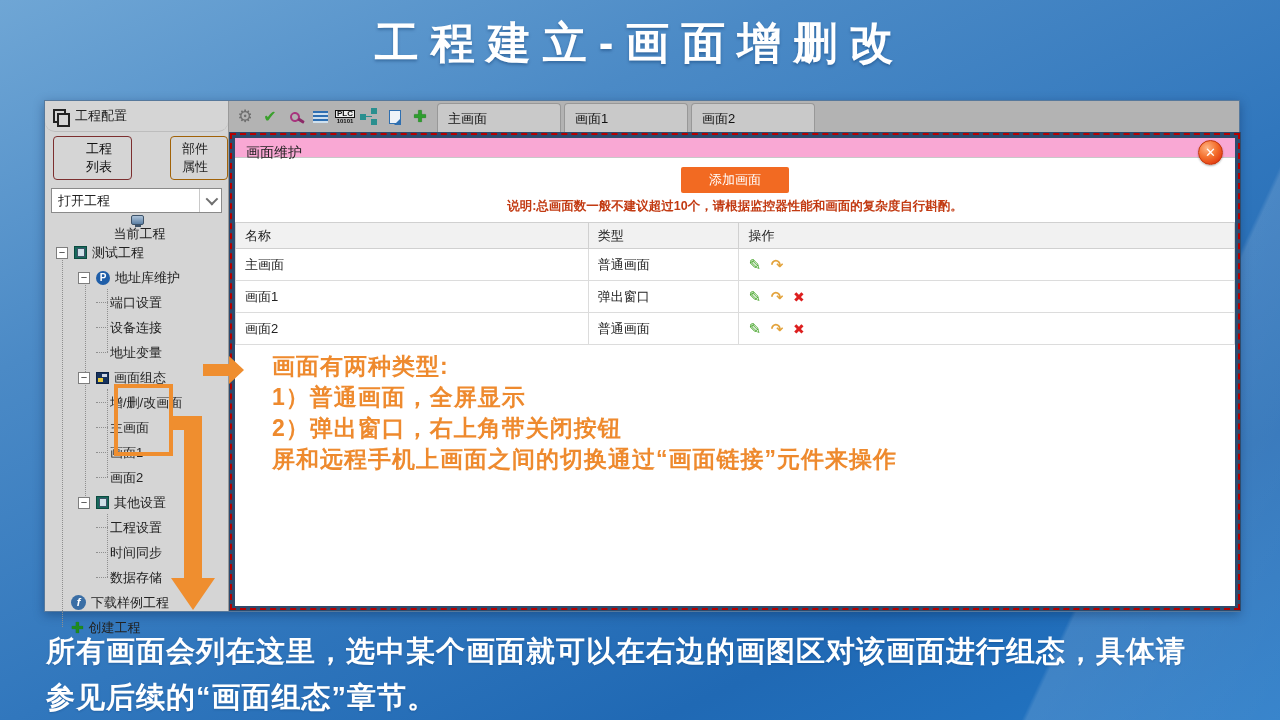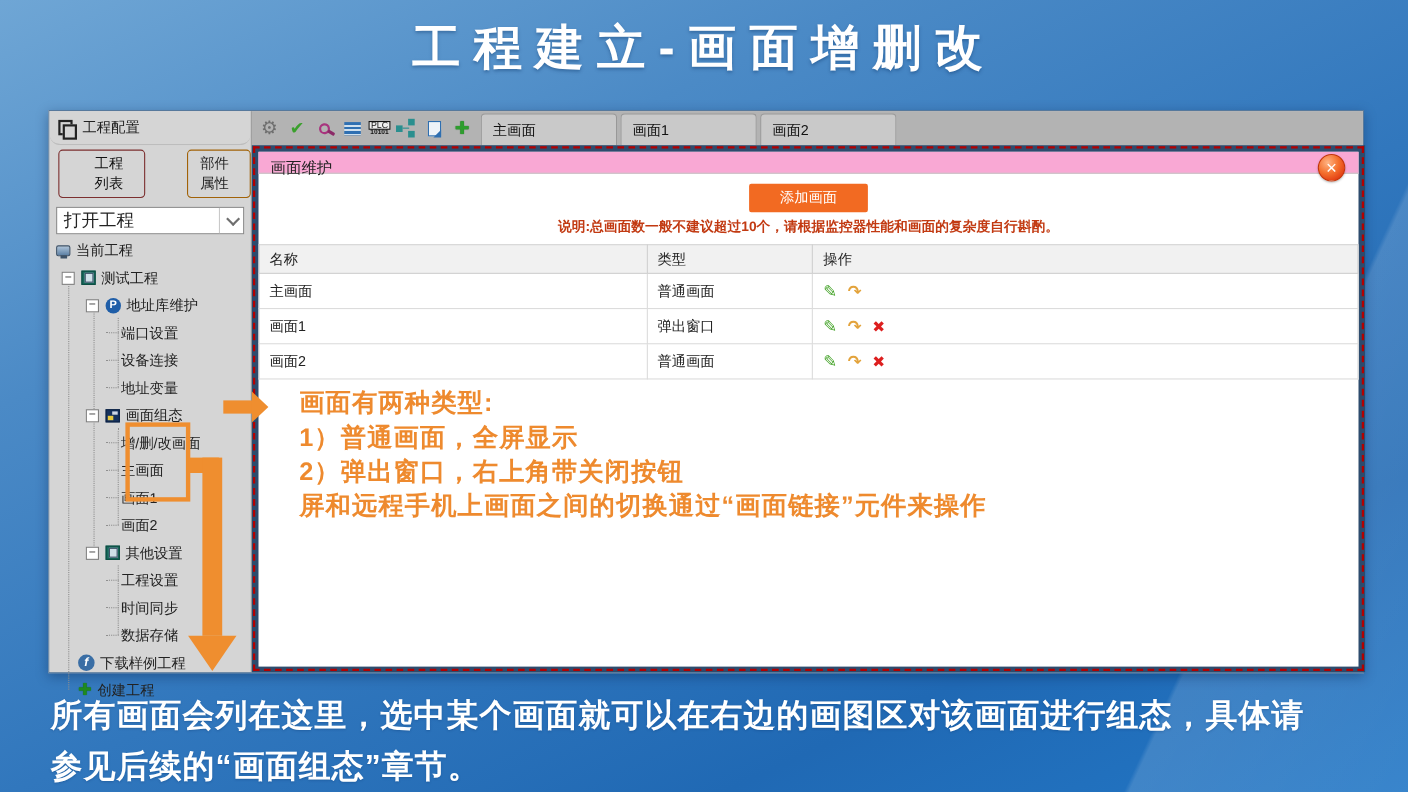--- a/index.html
+++ b/index.html
@@ -25,30 +25,30 @@
   .sb-header { display:flex; align-items:center; gap:7px; height:31px; padding-left:8px;
     border-bottom:1px solid #bdbdbd; font-size:13px;border-radius:10px; }
   .pages-icon { position:relative; width:15px; height:15px; }
   .pages-icon::before { content:''; position:absolute; left:0; top:0; width:9px; height:10px; border:2px solid #222; background:#d5d5d5; }
   .pages-icon::after  { content:''; position:absolute; left:4px; top:4px; width:9px; height:10px; border:2px solid #222; background:#d5d5d5; }
   .sb-tabs { display:flex; gap:6px; padding:4px 0 4px 8px; }
   .sb-tab { padding:3px 11px; border-radius:4px; font-size:13px; background:#d5d5d5; cursor:default; }
   .sb-tab.active { border:1px solid #7c2f2f; color:#111;padding-left:32px; }
   .sb-tab.inactive { border:1px solid #a16207; color:#222;margin-left:32px; }
   .sb-dropdown { position:relative; margin:4px 6px 2px 6px; height:25px; background:#fff;
-    border:1px solid #8a8a8a; display:flex; align-items:center; padding-left:6px; font-size:16px; color:#222; }
+    border:1px solid #8a8a8a; display:flex; align-items:center; padding-left:6px; font-size:13px; color:#222; }
   .dd-caret { position:absolute; right:0; top:0; width:22px; height:100%; border-left:1px solid #c9c9c9;
     display:flex; align-items:center; justify-content:center; }
   .dd-caret::after { content:''; width:7px; height:7px; border-right:2px solid #6f6f6f; border-bottom:2px solid #6f6f6f;
     transform:rotate(45deg) translateY(-2px); }
 
   
   .tree { position:relative; margin-top:2px; }
   .tree-row { display:flex; align-items:center; height:25px; white-space:nowrap; position:relative; z-index:2; }
-  .ind0 { padding-left:6px; } .ind1 { padding-left:11px; } .ind2 { padding-left:33px; }
+  .ind0 { padding-left:6px;flex-direction:column; } .ind1 { padding-left:11px; } .ind2 { padding-left:33px; }
   .ind3 { padding-left:51px; } .ind1b { padding-left:26px; }
   .expbox { width:12px; height:12px; border:1px solid #7e7e7e; background:#fff; color:#333;
     font-size:11px; line-height:9px; text-align:center; margin-right:6px; flex:none; }
   .stub { width:12px; border-top:1px dotted #8f8f8f; margin-right:2px; flex:none; }
   .ticon { flex:none; margin-right:5px; position:relative; display:inline-block; }
   .pc-icon { width:13px; height:10px; border:1px solid #3d5268; border-radius:2px;
     background:linear-gradient(#aec4da,#5c80a4); }
   .pc-icon::after { content:''; position:absolute; left:3px; bottom:-3px; width:6px; height:3px; background:#3d5268; }
   .proj-icon { width:13px; height:13px; background:#17695c; border:1px solid #0b4a40; }
   .proj-icon::after { content:''; position:absolute; right:1px; bottom:1px; width:6px; height:7px;
@@ -75,21 +75,21 @@
   .tb-icons { display:flex; align-items:center; gap:7px; padding:0 8px 0 7px; }
   .tb-ic { width:18px; height:18px; display:flex; align-items:center; justify-content:center; flex:none; }
   .glyph-gear { color:#6e6e6e; font-size:17px; }
   .glyph-check { color:#3aa02c; font-size:16px; font-weight:bold; }
   .mag { position:relative; width:10px; height:10px; border:2px solid #a8347e; border-radius:50%; transform:rotate(-8deg); }
   .mag::after { content:''; position:absolute; width:7px; height:3px; background:#8c2a68;
     right:-6px; bottom:-3px; transform:rotate(40deg); border-radius:1px; }
   .list-ic { width:15px; height:12px;
     background:repeating-linear-gradient(to bottom,#2e6fb2 0 2.5px,#cfe0ee 2.5px 4px); }
   .plc-ic { display:flex; flex-direction:column; align-items:center; line-height:6px; }
-  .plc-top { font-size:8px; font-weight:normal; color:#111; border:1px solid #111; padding:0 1px; background:#eee; }
+  .plc-top { font-size:8px; font-weight:bold; color:#111; border:1px solid #111; padding:0 1px; background:#eee; }
   .plc-bot { font-size:6px; font-weight:bold; color:#111; letter-spacing:0; }
   .net-ic { position:relative; width:6px; height:6px; background:#2a8f8f; margin-right:11px; margin-left:-4px; }
   .net-ic::before { content:''; position:absolute; left:6px; top:2px; width:6px; height:1px; background:#2a8f8f; }
   .net-ic::after { content:''; position:absolute; left:11px; top:-6px; width:6px; height:6px; background:#2a8f8f;
     box-shadow:0 11px 0 #2a8f8f; }
   .doc-ic { position:relative; width:12px; height:14px; background:#eef3f8; border:1px solid #2f6fb0; }
   .doc-ic::after { content:''; position:absolute; right:-1px; bottom:-2px; width:0; height:0;
     border-left:7px solid transparent; border-bottom:7px solid #2f6fb0; }
   .glyph-plus { color:#2e9e2e; font-size:16px; font-weight:bold; text-shadow:0 0 1px #136013; }
   .tb-tabs { display:flex; gap:3px; height:29px; margin-top:2px; }

